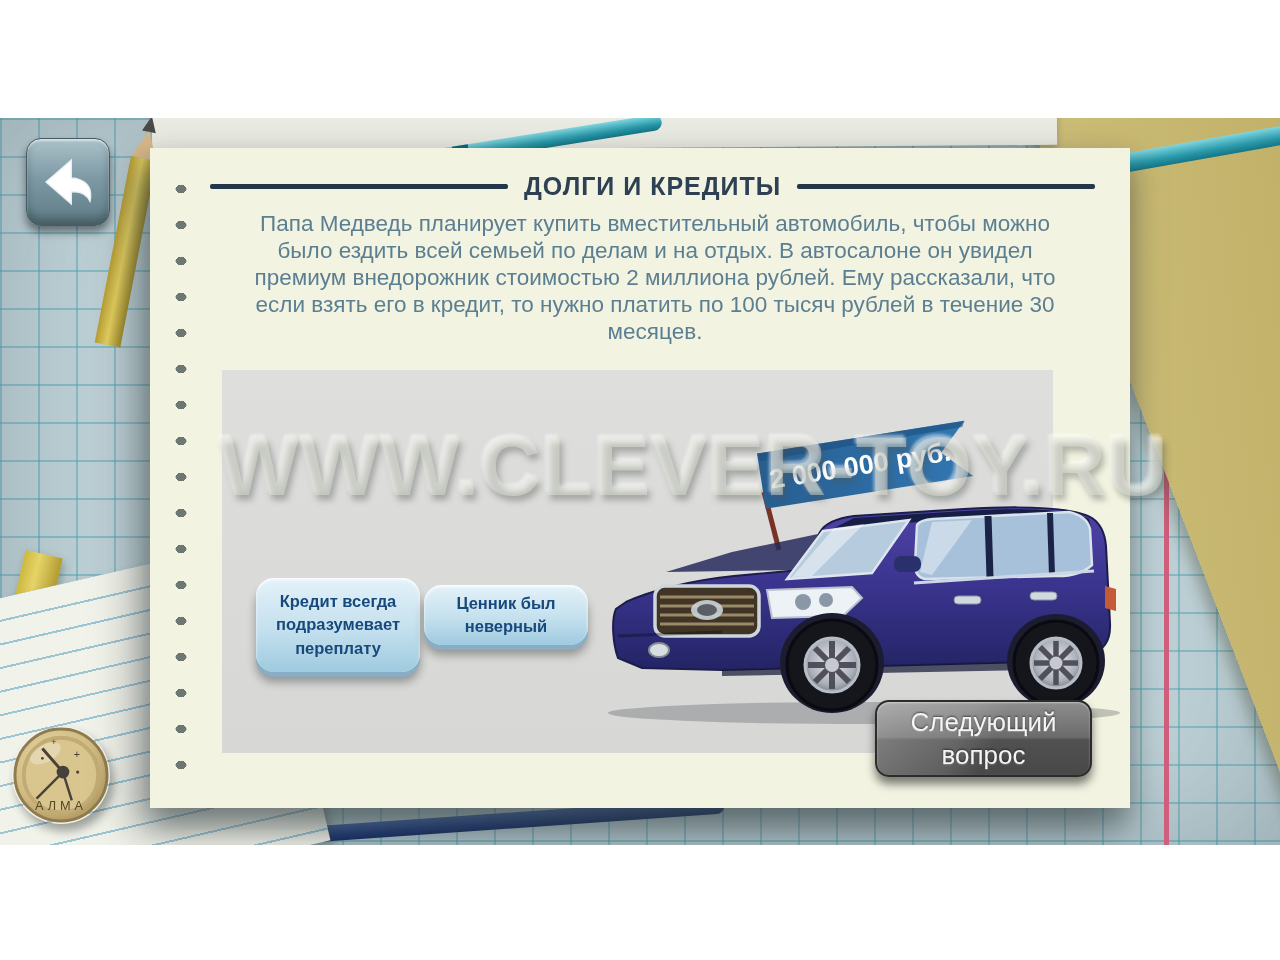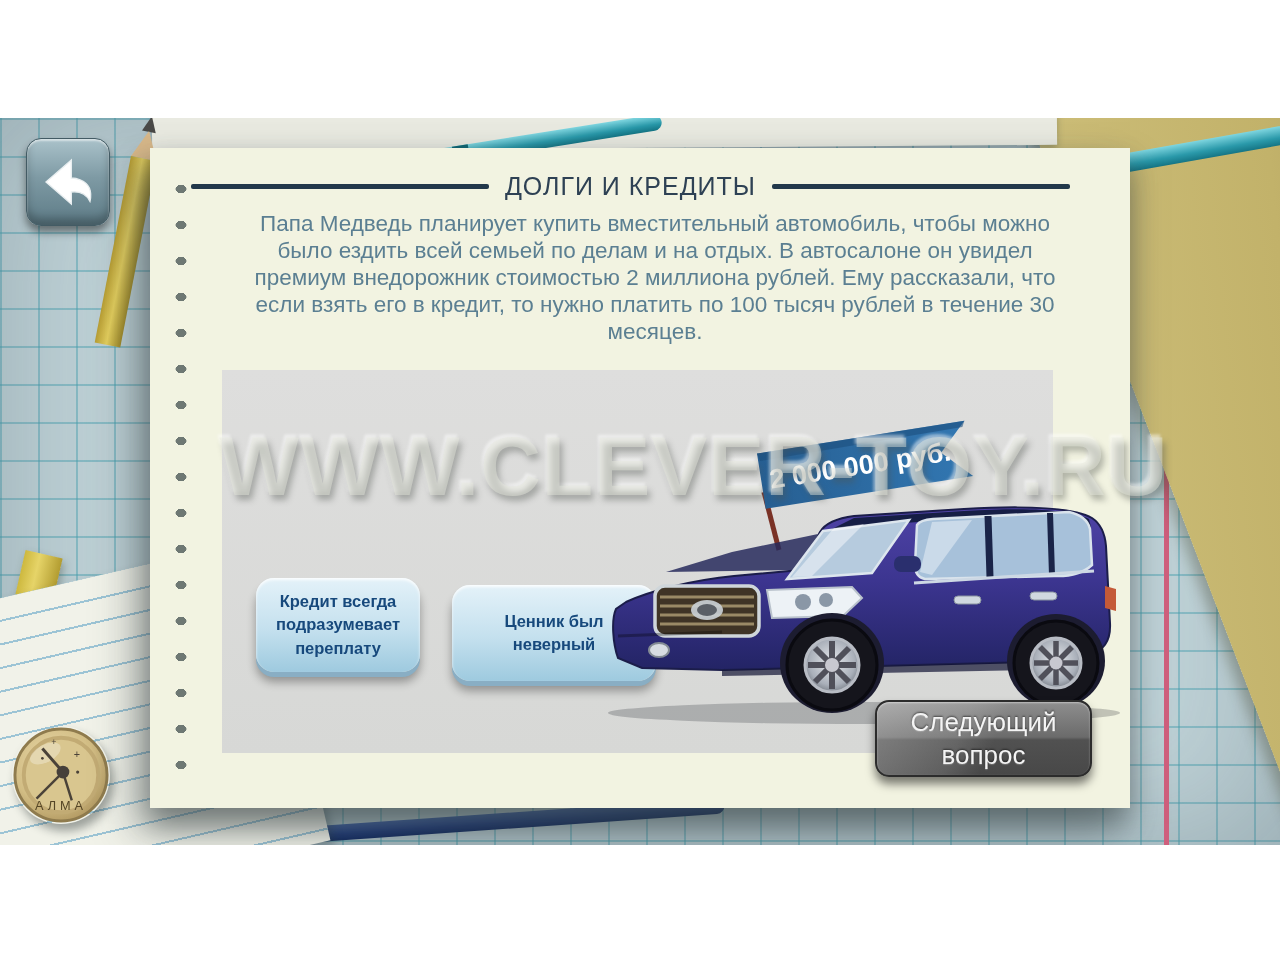--- a/index.html
+++ b/index.html
@@ -50,42 +50,42 @@
          background:linear-gradient(180deg,#aac2ca 0%,#7e9aa4 45%,#5d7b86 100%);
          border:1px solid #435b64;cursor:pointer;
          box-shadow:0 6px 8px rgba(0,0,0,.45), inset 0 2px 2px rgba(255,255,255,.55), inset 0 -7px 9px rgba(0,0,0,.25);}
   .back-btn svg{position:absolute;left:11px;top:12px;}
   
   .card{position:absolute;left:150px;top:30px;width:980px;height:660px;background:#f2f3e1;z-index:10;
         box-shadow:0 16px 28px rgba(55,65,68,.55), -18px 22px 38px rgba(55,65,68,.35);}
   .dots{position:absolute;left:23px;top:32px;width:16px;height:612px;
         background-image:radial-gradient(ellipse 8px 6px at 8px 9px,#6e7873 68%,rgba(110,120,115,0) 70%);
         background-size:16px 36px;background-repeat:repeat-y;}
-  .title-row{position:absolute;left:60px;top:24px;width:860px;display:flex;align-items:center;justify-content:flex-end;}
+  .title-row{position:absolute;left:60px;top:24px;width:860px;display:flex;align-items:center;justify-content:flex-start;font-weight:bold;}
   .title-rule{flex:0 0 298px;height:5px;background:#22384a;border-radius:2px;}
   .title-text{padding:0 16px;font-size:25px;letter-spacing:1px;color:#2e4154;white-space:nowrap;}
   .story{position:absolute;left:99px;top:62px;width:812px;text-align:center;
          font-size:22.5px;line-height:27px;color:#5b7f92;}
   
   .panel{position:absolute;left:72px;top:222px;width:831px;height:383px;
          background:linear-gradient(180deg,#dededd 0%,#d7d8d6 100%);}
   .q1{position:absolute;left:20px;top:10px;font-size:26px;color:#2d7195;}
   .pill{position:absolute;left:30px;top:56px;width:342px;height:46px;border-radius:23px;background:#ffffff;
         border:1px solid #b9bcb9;cursor:text;
         box-shadow:inset 0 4px 6px rgba(0,0,0,.3), 0 2px 2px rgba(255,255,255,.8);
         display:flex;align-items:center;justify-content:center;}
   .pill span{font-size:21.5px;color:#3aa03c;}
   .q2{position:absolute;left:20px;top:128px;width:460px;font-size:26px;line-height:31px;color:#2d7195;}
   .opt{position:absolute;width:152px;border-radius:18px;cursor:pointer;
        background:linear-gradient(180deg,#e4f2f9 0%,#c4e0ee 55%,#9ecadf 100%);
        box-shadow:0 5px 0 #89aec4, 0 10px 10px rgba(0,0,0,.33), inset 0 2px 3px rgba(255,255,255,.85);
        display:flex;align-items:center;justify-content:center;text-align:center;
        font-weight:bold;font-size:16.5px;line-height:1.4;color:#17497c;}
   .opt-1{left:34px;top:208px;height:94px;padding:0 6px;}
-  .opt-2{left:202px;top:215px;height:96px;padding:0 26px;margin-left:28px;}
+  .opt-2{left:202px;top:215px;height:60px;padding:0 6px;}
   
   .car{position:absolute;left:452px;top:272px;width:530px;height:310px;z-index:12;}
   
   .next-btn{position:absolute;left:725px;top:552px;width:213px;height:73px;border-radius:14px;z-index:20;
         border:2px solid #2c2c2c;cursor:pointer;
         background:linear-gradient(180deg,#8e8e8e 0%,#6b6b6b 48%,#515151 52%,#484848 100%);
         box-shadow:0 7px 10px rgba(0,0,0,.5), inset 0 1px 2px rgba(255,255,255,.45);
         display:flex;align-items:center;justify-content:center;text-align:center;overflow:hidden;}
   .next-btn::after{content:"";position:absolute;inset:0;
         background:linear-gradient(115deg,rgba(255,255,255,.28) 0%,rgba(255,255,255,.12) 40%,transparent 55%);}

